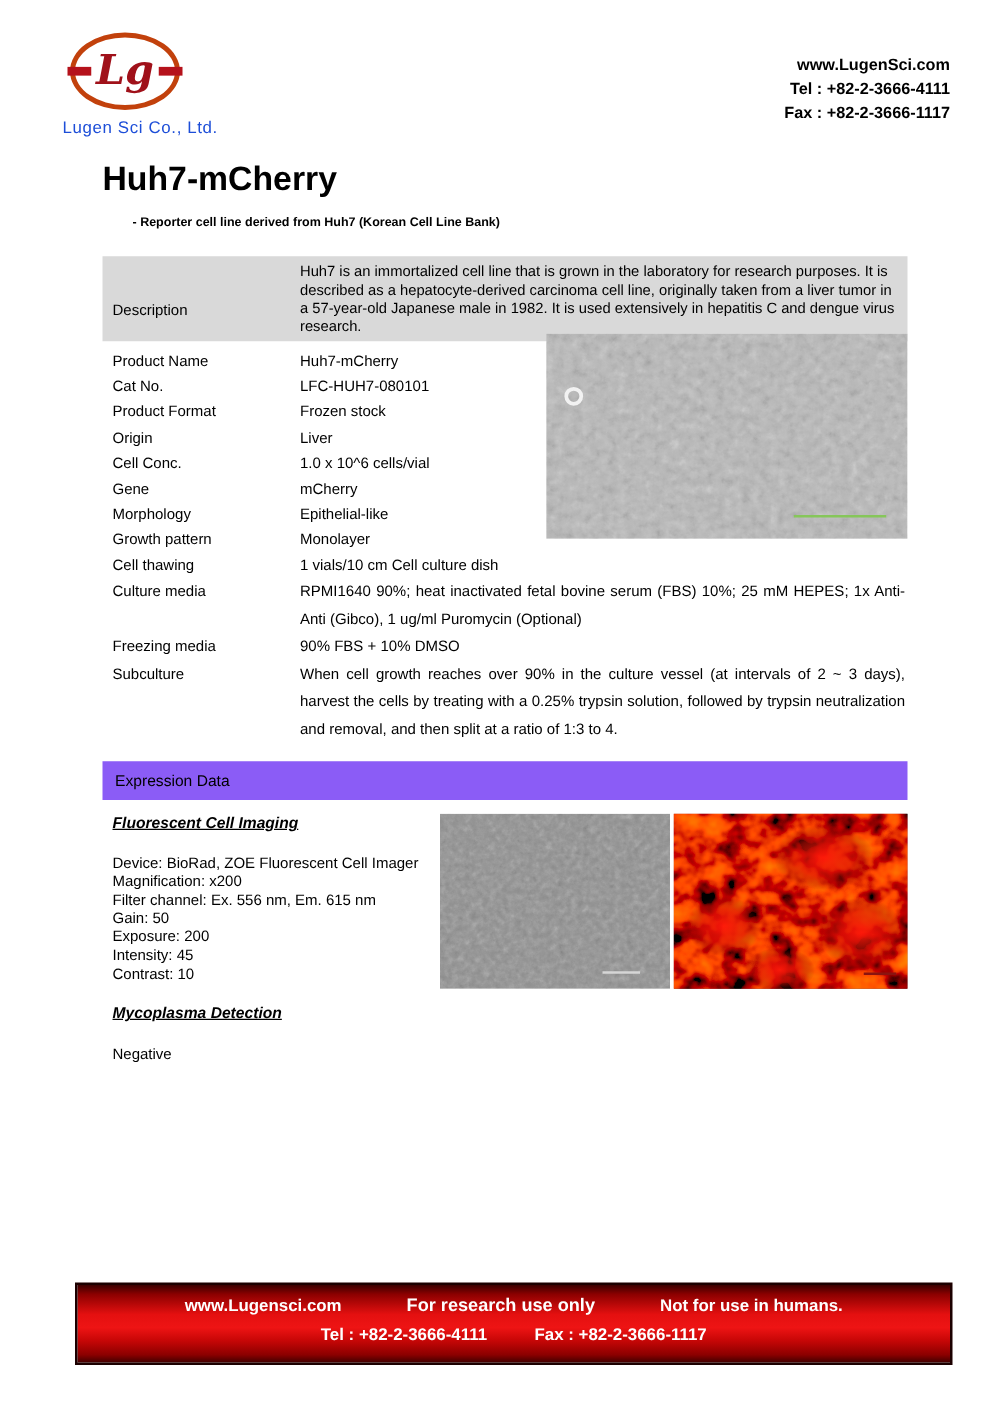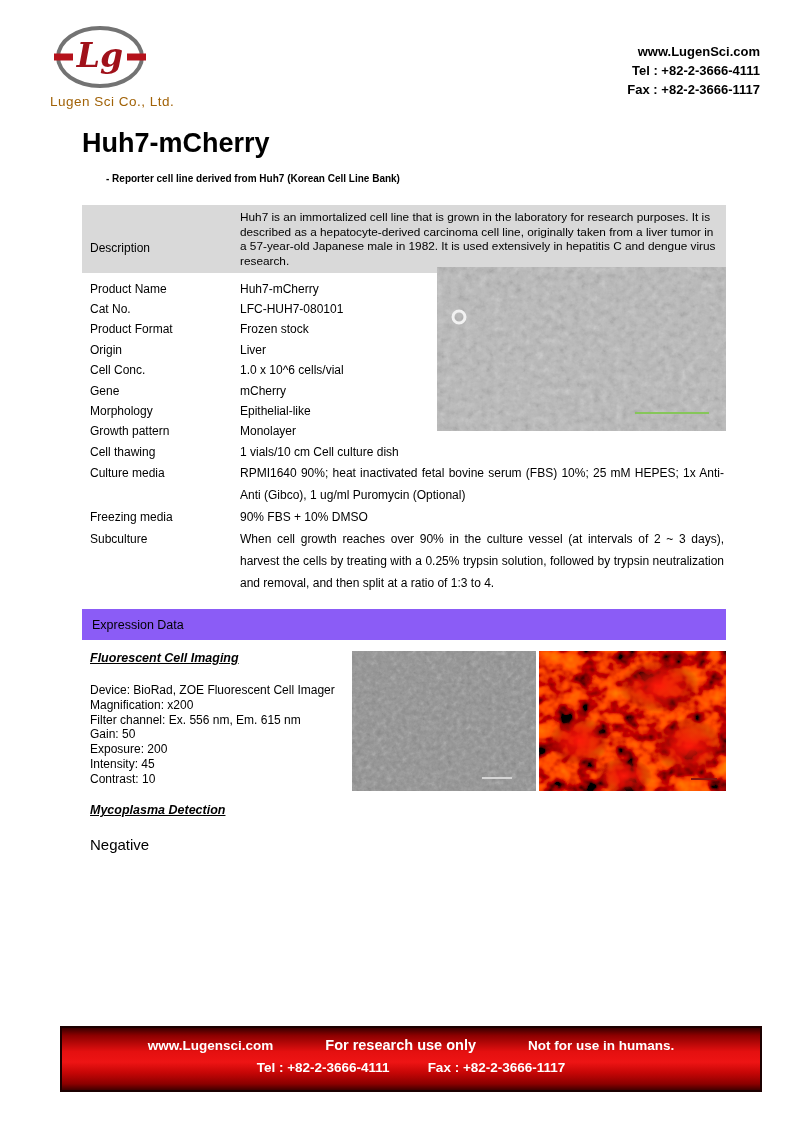--- a/index.html
+++ b/index.html
@@ -4,34 +4,34 @@
 <style>
   html,body{margin:0;padding:0;background:#ffffff;}
   .page{
     position:relative;width:793px;height:1121px;margin:0 auto;background:#ffffff;
     font-family:"Liberation Sans", sans-serif;color:#000;overflow:hidden;
   }
   
   .logo-block{position:absolute;left:50px;top:26px;width:120px;}
   .logo-oval{
     position:relative;width:80px;height:54px;margin-left:6px;
-    border:4px solid #737373;border-radius:50%;
+    border:4px solid #c2410c;border-radius:50%;
     display:flex;align-items:center;justify-content:center;
   }
   .logo-oval::before,.logo-oval::after{
     content:"";position:absolute;top:50%;transform:translateY(-50%);
     width:19px;height:7px;background:#b5121b;
   }
   .logo-oval::before{left:-6px;}
   .logo-oval::after{right:-6px;}
   .logo-monogram{
     font-family:"DejaVu Serif", serif;font-style:italic;font-weight:bold;
     font-size:33px;color:#a0111a;line-height:1;transform:translateY(-2px);
   }
-  .logo-company{margin-top:6px;font-size:13.5px;color:#a16207;letter-spacing:0.5px;white-space:nowrap;}
+  .logo-company{margin-top:6px;font-size:13.5px;color:#1d4ed8;letter-spacing:0.5px;white-space:nowrap;}
   .contact-block{
     position:absolute;right:33px;top:42px;text-align:right;
     font-weight:bold;font-size:13px;line-height:19px;color:#000;
   }
   
   .doc-title{position:absolute;left:82px;top:128px;font-size:27px;font-weight:bold;}
   .doc-subtitle{position:absolute;left:82px;top:173px;font-size:10px;font-weight:bold;margin-left:24px;}
   
   .spec{position:absolute;left:82px;top:205px;width:644px;font-size:12px;}
   .desc-row{background:#d9d9d9;display:flex;min-height:57px;margin-bottom:5px;}
@@ -51,21 +51,21 @@
   }
   .expr{position:absolute;left:82px;top:651px;width:644px;}
   .expr-text{width:268px;padding-left:8px;box-sizing:border-box;}
   .expr-heading{font-size:12.5px;font-weight:bold;font-style:italic;text-decoration:underline;}
   .expr-lines{margin-top:18px;font-size:12px;line-height:14.8px;}
   .expr-images{position:absolute;top:0;right:0;display:flex;gap:3px;}
   .micro-bf{width:184px;height:140px;display:block;}
   .micro-fl{width:187px;height:140px;display:block;}
   .myco{position:absolute;left:82px;top:803px;padding-left:8px;}
   .myco-heading{font-size:12.5px;font-weight:bold;font-style:italic;text-decoration:underline;}
-  .myco-result{margin-top:19px;font-size:15px;}
+  .myco-result{margin-top:19px;font-size:12px;}
   
   .footer-banner{
     position:absolute;left:60px;top:1026px;width:702px;height:66px;box-sizing:border-box;
     border:2px solid #1c0000;
     background:linear-gradient(180deg,#3a0000 0%,#8c0000 12%,#e41010 38%,#ee1414 55%,#c60606 72%,#8c0000 90%,#420000 100%);
     color:#ffffff;font-weight:bold;
   }
   .footer-line1{display:flex;justify-content:center;align-items:baseline;margin-top:9px;font-size:13.5px;}
   .footer-line1 .f-item{margin:0 26px;white-space:nowrap;}
   .footer-line1 .f-mid{font-size:14.5px;}

